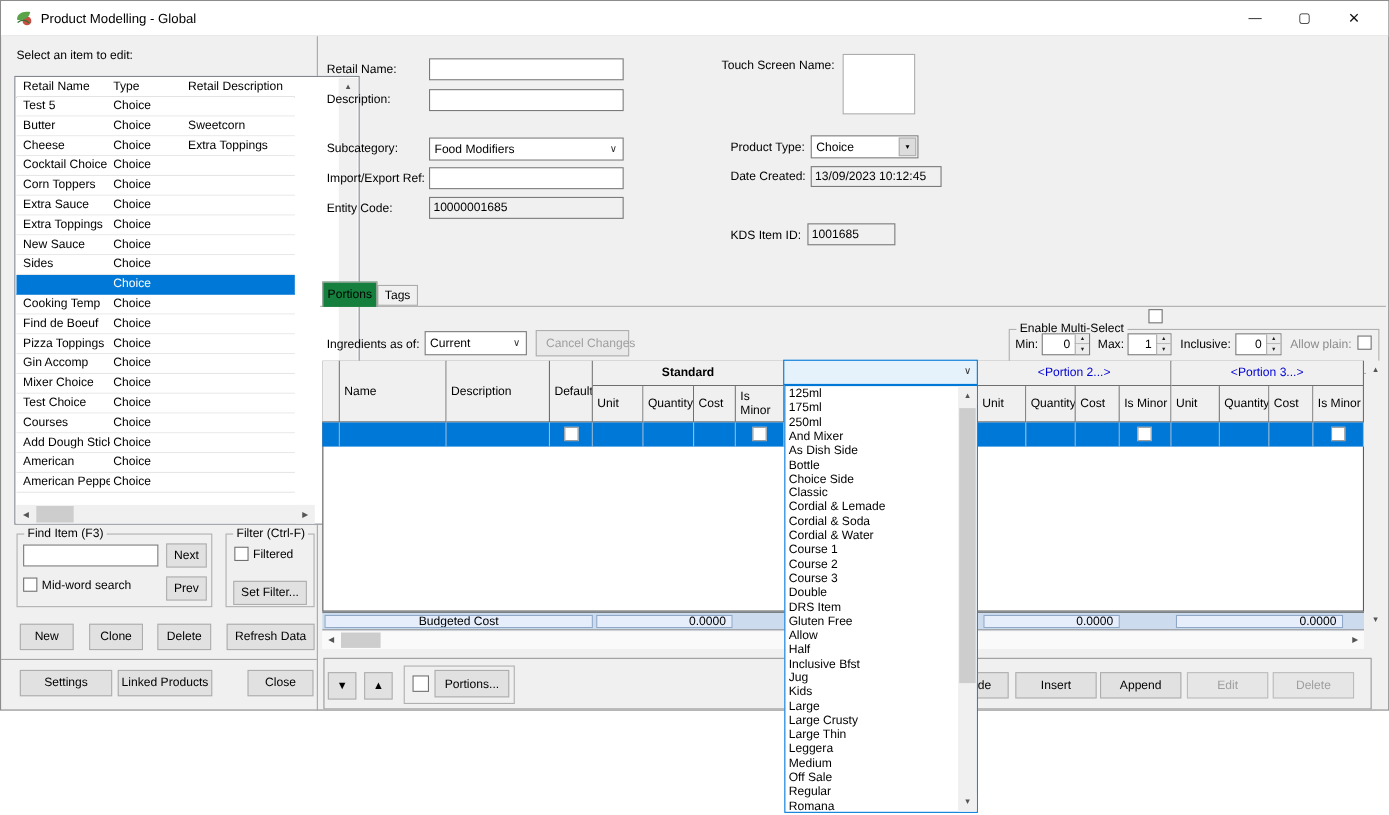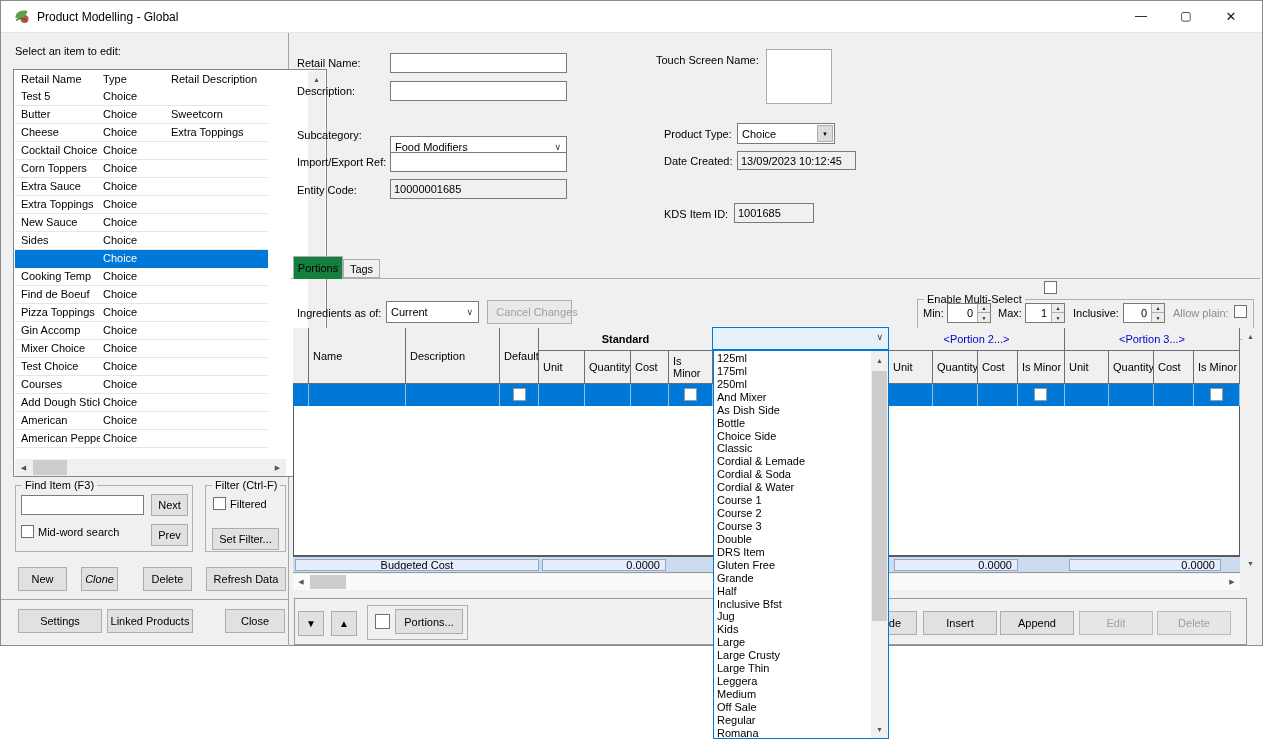--- a/index.html
+++ b/index.html
@@ -215,36 +215,36 @@
     <div class="btn" style="left:150px;top:523px;width:37px;height:22px;">Prev</div>
 
     <div class="gb" style="left:204px;top:484px;width:81px;height:67px;">
       <span class="gbt">Filter (Ctrl-F)</span>
     </div>
     <span class="cb" style="left:212px;top:496px;"></span>
     <span class="label" style="left:229px;top:497px;">Filtered</span>
     <div class="btn" style="left:211px;top:527px;width:67px;height:22px;">Set Filter...</div>
 
     <div class="btn" style="left:17px;top:566px;width:49px;height:24px;">New</div>
-    <div class="btn" style="left:80px;top:566px;width:37px;height:24px;font-style:italic;">Clone</div>
+    <div class="btn" style="left:80px;top:566px;width:49px;height:24px;">Clone</div>
     <div class="btn" style="left:142px;top:566px;width:49px;height:24px;">Delete</div>
     <div class="btn" style="left:205px;top:566px;width:80px;height:24px;">Refresh Data</div>
 
     <div class="hline" style="left:0;top:598px;width:287px;"></div>
     <div class="btn" style="left:17px;top:608px;width:84px;height:24px;">Settings</div>
     <div class="btn" style="left:106px;top:608px;width:86px;height:24px;">Linked Products</div>
     <div class="btn" style="left:224px;top:608px;width:60px;height:24px;">Close</div>
 
     <span class="label" style="left:296px;top:56px;">Retail Name:</span>
     <input class="input" style="left: 389px; top: 52px; width: 177px; height: 20px;" value="">
     <span class="label" style="left:296px;top:84px;">Description:</span>
     <input class="input" style="left: 389px; top: 80px; width: 177px; height: 20px;" value="">
 
     <span class="label" style="left:296px;top:128px;">Subcategory:</span>
-    <div class="combo" style="left:389px;top:124px;width:177px;height:21px;margin-top:11px;">
+    <div class="combo" style="left:389px;top:124px;width:177px;height:21px;">
       <span>Food Modifiers</span>
       <span class="chev">∨</span>
     </div>
     <span class="label" style="left:296px;top:155px;">Import/Export Ref:</span>
     <input class="input" style="left: 389px; top: 151px; width: 177px; height: 20px;" value="">
     <span class="label" style="left:296px;top:183px;">Entity Code:</span>
     <input class="input ro" style="left: 389px; top: 178px; width: 177px; height: 20px;" readonly="" value="10000001685">
 
     <span class="label" style="left:655px;top:53px;">Touch Screen Name:</span>
     <div class="input" style="left:765px;top:48px;width:66px;height:55px;background:#fff;border-color:#ababab;"></div>
@@ -390,21 +390,21 @@
         <div class="ditem" style="">Classic</div>
         <div class="ditem" style="">Cordial &amp; Lemade</div>
         <div class="ditem" style="">Cordial &amp; Soda</div>
         <div class="ditem" style="">Cordial &amp; Water</div>
         <div class="ditem" style="">Course 1</div>
         <div class="ditem" style="">Course 2</div>
         <div class="ditem" style="">Course 3</div>
         <div class="ditem" style="">Double</div>
         <div class="ditem" style="">DRS Item</div>
         <div class="ditem" style="">Gluten Free</div>
-        <div class="ditem" style="">Grande</div>
+        <div class="ditem" style="">Allow</div>
         <div class="ditem" style="">Half</div>
         <div class="ditem" style="">Inclusive Bfst</div>
         <div class="ditem" style="">Jug</div>
         <div class="ditem" style="">Kids</div>
         <div class="ditem" style="">Large</div>
         <div class="ditem" style="">Large Crusty</div>
         <div class="ditem" style="">Large Thin</div>
         <div class="ditem" style="">Leggera</div>
         <div class="ditem" style="">Medium</div>
         <div class="ditem" style="">Off Sale</div>

